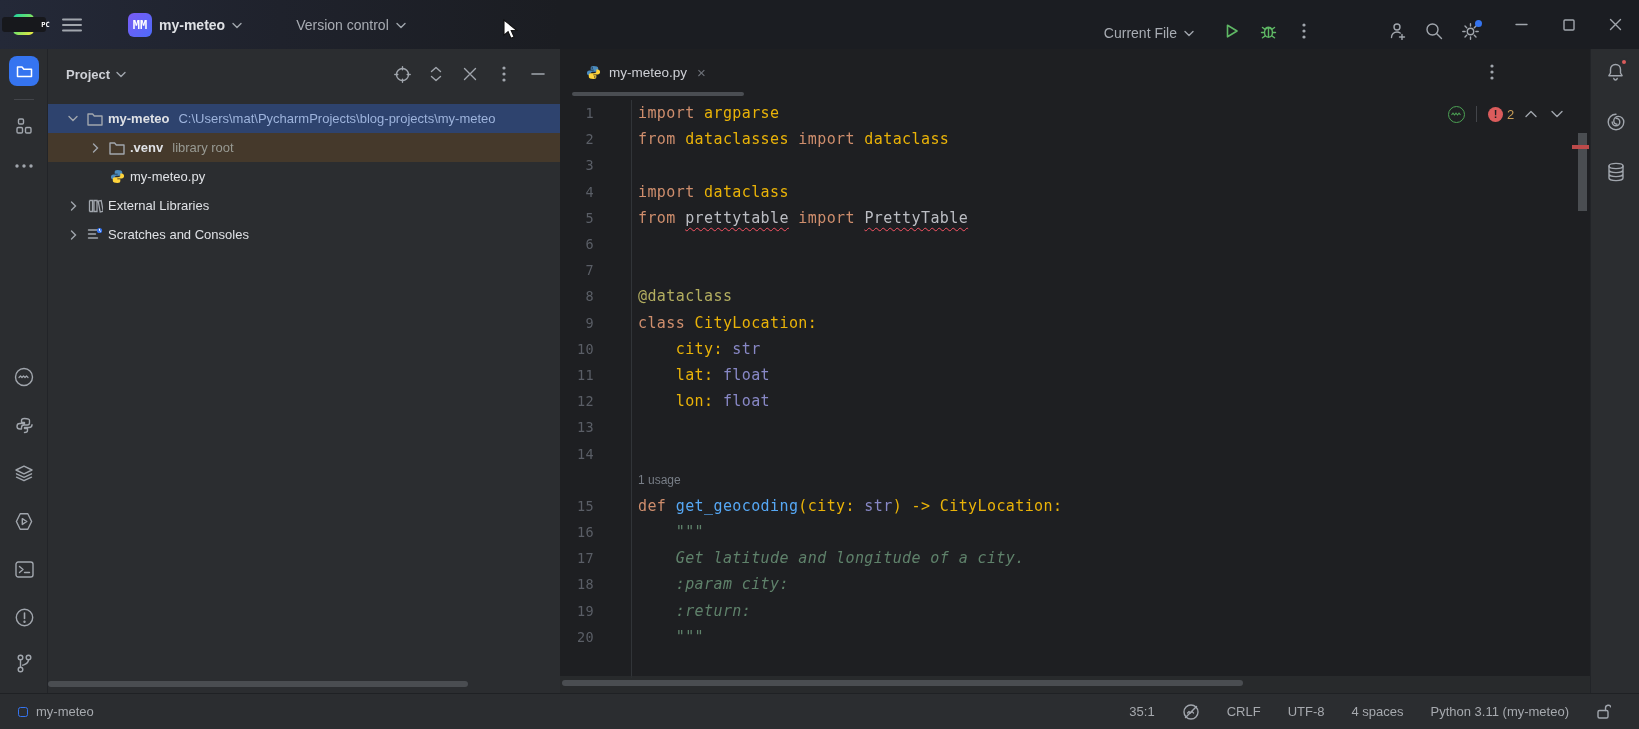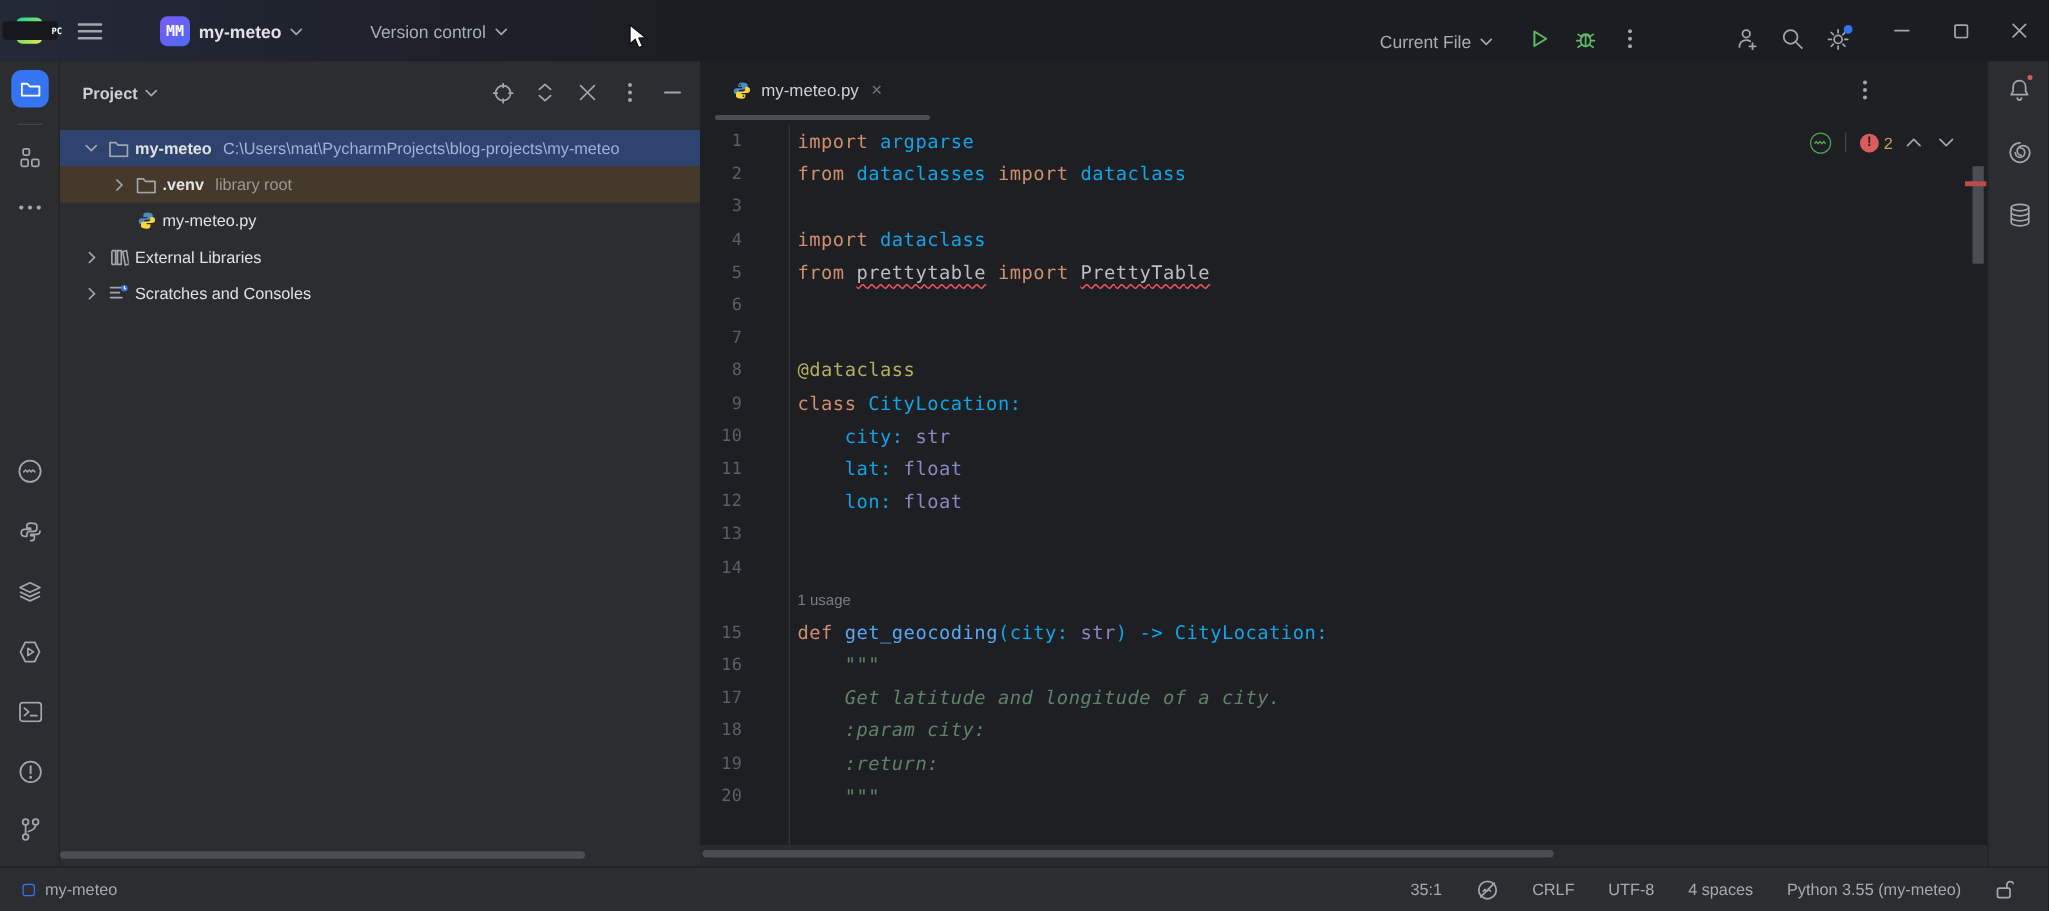--- a/index.html
+++ b/index.html
@@ -87,21 +87,21 @@
 
   #code { position:absolute; left:0; top:51px; width:1030px; height:578px; overflow:hidden;
     font-family:"DejaVu Sans Mono","Liberation Mono",monospace; font-size:15px; letter-spacing:0.4px; }
   #gutter-line { position:absolute; left:71px; top:51px; width:1px; height:578px; background:#313438; }
   .code-row { height:26.2px; display:flex; align-items:center; white-space:pre; }
   .ln { display:inline-block; width:34px; text-align:right; color:#5A5E66; font-size:13.5px; flex:none; }
   .code-text { padding-left:44px; }
   .hint-row { height:26.2px; display:flex; align-items:center; padding-left:78px;
     font-family:"Liberation Sans",sans-serif; font-size:12px; color:#787E87; letter-spacing:0; }
   .tok-kw { color:#CF8E6D; }
-  .tok-pl { color:#0ea5e9; }
+  .tok-pl { color:#eab308; }
   .tok-deco { color:#B3AE60; }
   .tok-func { color:#56A8F5; }
   .tok-type { color:#8888C6; }
   .tok-doc { color:#5F826B; font-style:italic; }
   .tok-err { color:#BCBEC4; text-decoration:underline; text-decoration-style:wavy; text-decoration-color:#F75464; text-decoration-thickness:1px; text-underline-offset:4px; }
   #editor-htrack { position:absolute; left:0; top:627px; width:1030px; height:17px; background:#2b2d30cc; }
   #editor-hthumb { position:absolute; left:2px; top:631px; width:681px; height:6px; background:#4A4D51; border-radius:3px; }
 
   
   #rightstrip { position:absolute; left:1590px; top:49px; width:49px; height:644px; background:#2B2D30; border-left:1px solid #222428; }
@@ -500,21 +500,21 @@
       <span class="sb-item">
         <svg class="ico" width="18" height="18" viewBox="0 0 18 18">
             <circle cx="9" cy="9" r="7"></circle>
             <path d="M5.5 10 7 8.5 8.5 10 10 8.5 11.5 10" stroke-width="1.2"></path>
             <path d="M3.5 14.5 14.5 3.5"></path>
           </svg>
       </span>
       <span class="sb-item">CRLF</span>
       <span class="sb-item">UTF-8</span>
       <span class="sb-item">4 spaces</span>
-      <span class="sb-item">Python 3.55 (my-meteo)</span>
+      <span class="sb-item">Python 3.11 (my-meteo)</span>
       <span class="sb-item">
         <svg class="ico" width="15" height="17" viewBox="0 0 15 17">
             <rect x="2" y="7.5" width="10" height="7.5" rx="1.5"></rect>
             <path d="M9.5 7.5V5a2.8 2.8 0 0 1 5.4-1"></path>
           </svg>
       </span>
     </div>
   </div>
 
   <div id="cursor">

